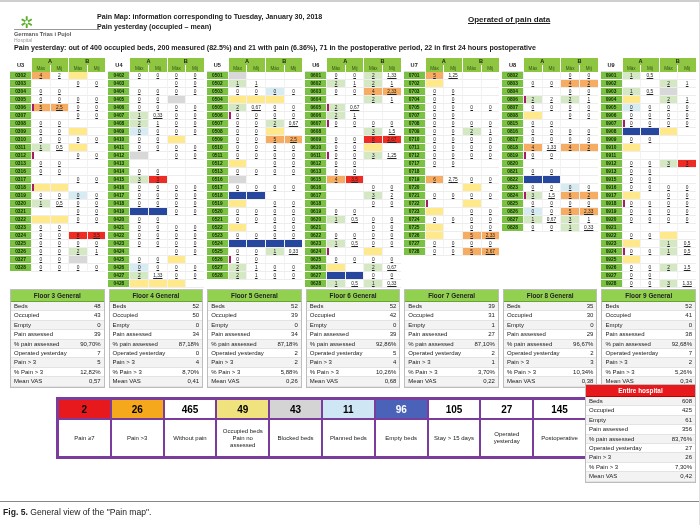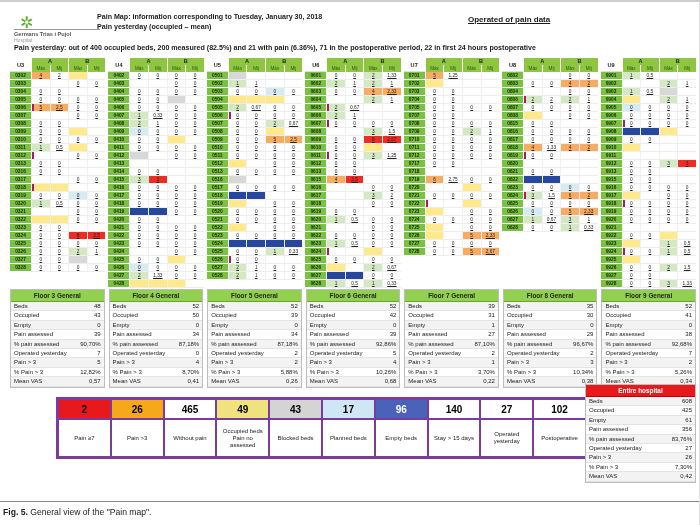--- a/index.html
+++ b/index.html
@@ -1288,25 +1288,25 @@
           </div>
       </div>
     </div>
 
   <div class="legend" id="legend">
       <div class="lg-val" style="background: rgb(232, 25, 28); color: rgb(0, 0, 0);">2</div>
       <div class="lg-val" style="background: rgb(245, 168, 28); color: rgb(0, 0, 0);">26</div>
       <div class="lg-val" style="background: rgb(255, 255, 255); color: rgb(0, 0, 0);">465</div>
       <div class="lg-val" style="background: rgb(240, 226, 125); color: rgb(0, 0, 0);">49</div>
       <div class="lg-val" style="background: rgb(212, 212, 212); color: rgb(0, 0, 0);">43</div>
-      <div class="lg-val" style="background: rgb(207, 230, 245); color: rgb(0, 0, 0);">17</div>
+      <div class="lg-val" style="background: rgb(207, 230, 245); color: rgb(0, 0, 0);">11</div>
       <div class="lg-val" style="background: rgb(74, 99, 184); color: rgb(255, 255, 255);">96</div>
-      <div class="lg-val" style="background: rgb(255, 255, 255); color: rgb(0, 0, 0);">140</div>
+      <div class="lg-val" style="background: rgb(255, 255, 255); color: rgb(0, 0, 0);">105</div>
       <div class="lg-val" style="background: rgb(255, 255, 255); color: rgb(0, 0, 0);">27</div>
-      <div class="lg-val" style="background: rgb(255, 255, 255); color: rgb(0, 0, 0);">102</div>
+      <div class="lg-val" style="background: rgb(255, 255, 255); color: rgb(0, 0, 0);">145</div>
       <div class="lg-lab">Pain  ≥7</div>
       <div class="lg-lab">Pain &gt;3</div>
       <div class="lg-lab">Without pain</div>
       <div class="lg-lab">Occupied beds Pain no assessed</div>
       <div class="lg-lab">Blocked beds</div>
       <div class="lg-lab">Planned beds</div>
       <div class="lg-lab">Empty beds</div>
       <div class="lg-lab">Stay &gt; 15 days</div>
       <div class="lg-lab">Operated yesterday</div>
       <div class="lg-lab">Postoperative</div>

